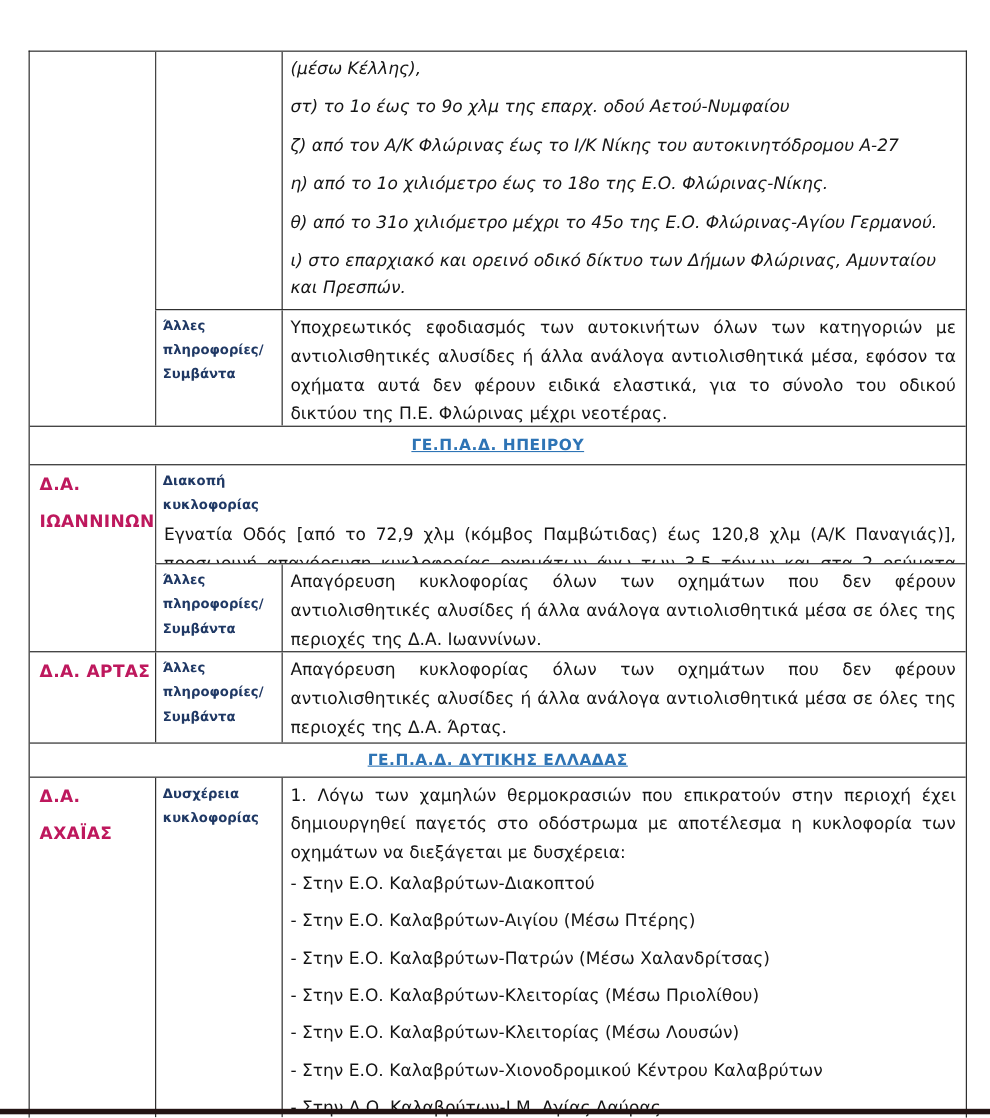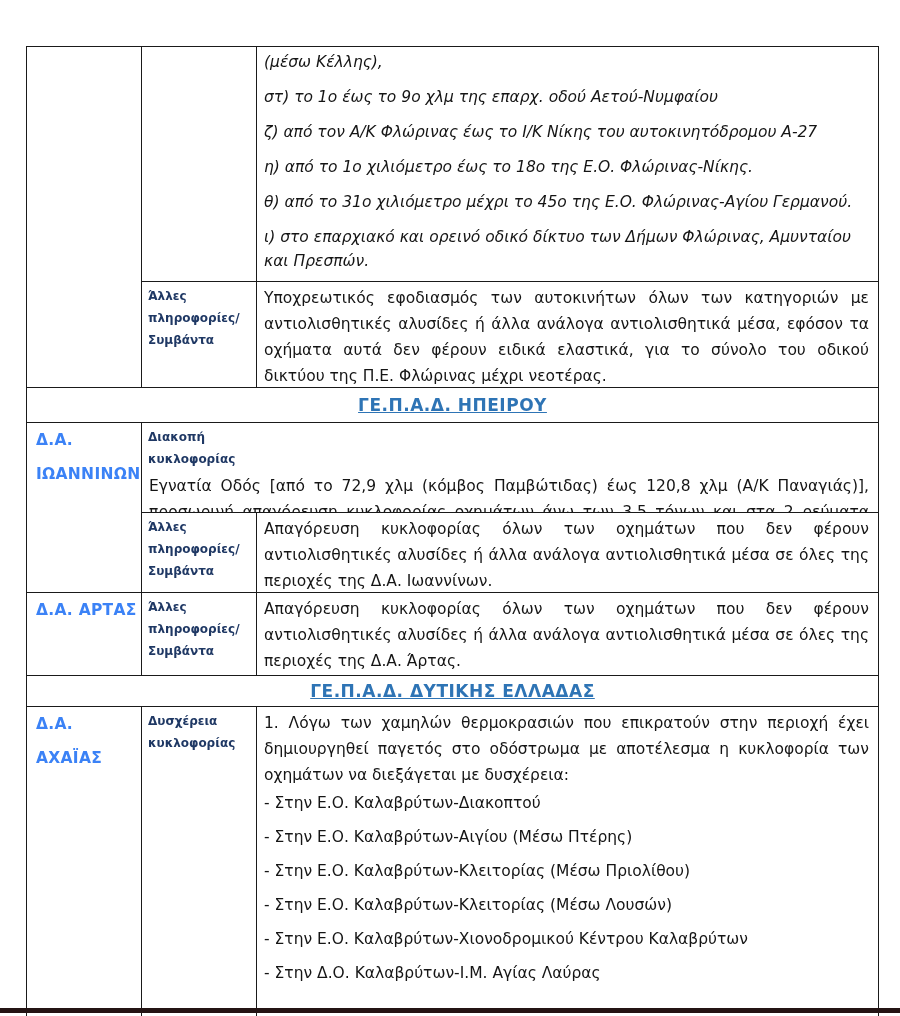--- a/index.html
+++ b/index.html
@@ -15,37 +15,37 @@
     overflow:hidden;background:#fff;
   }
   .row,.rowgroup{display:flex;box-sizing:border-box;overflow:hidden;}
   .bt{border-top:1.5px solid #1a1a1a;}
   .c1{width:114px;box-sizing:border-box;padding:0 4px 0 9px;overflow:hidden;}
   .c2{width:115px;box-sizing:border-box;border-left:1.5px solid #1a1a1a;padding:3px 4px 0 6px;overflow:hidden;}
   .c3{flex:1;box-sizing:border-box;border-left:1.5px solid #1a1a1a;padding:3px 9px 0 7px;overflow:hidden;}
   .rstack{flex:1;display:flex;flex-direction:column;}
   .rstack>.row{width:100%;}
   .region{
-    font-weight:bold;color:#3b82f6;font-size:15.5px;line-height:34px;
+    font-weight:bold;color:#be185d;font-size:15.5px;line-height:34px;
     white-space:pre-line;letter-spacing:.3px;
   }
   .catlabel{
     font-weight:bold;color:#1F3864;font-size:12px;line-height:22px;
     white-space:pre-line;
   }
   .body-text{font-size:15.5px;color:#151515;}
   p.item{margin:0 0 11px 0;line-height:24px;font-size:15.5px;font-style:italic;}
   p.road{margin:0 0 8px 0;line-height:26px;font-size:15.5px;}
   p.just{margin:0;line-height:26px;font-size:15.5px;text-align:justify;}
   p.intro{margin:0 0 2px 0;line-height:26px;font-size:15.5px;text-align:justify;}
   .heading-row{
     display:flex;align-items:center;justify-content:center;box-sizing:border-box;overflow:hidden;
   }
   .heading-text{
-    color:#2E74B5;font-weight:bold;font-size:17px;text-decoration:underline;
+    color:#2E74B5;font-weight:bold;font-size:14px;text-decoration:underline;
     letter-spacing:.5px;
   }
   .h-rowA{height:234px;}
   .h-rowB{height:106px;}
   .h-head1{height:35px;}
   .h-grp2{height:170px;}
   .h-rowD{height:89px;flex-direction:column;}
   .h-rowE{height:80px;}
   .h-rowF{height:83px;}
   .h-head2{height:31px;}
@@ -142,20 +142,21 @@
 ΑΧΑΪΑΣ</div>
     </div>
     <div class="c2">
       <div class="catlabel">Δυσχέρεια
 κυκλοφορίας</div>
     </div>
     <div class="c3">
       <p class="intro">1. Λόγω των χαμηλών θερμοκρασιών που επικρατούν στην περιοχή έχει δημιουργηθεί παγετός στο οδόστρωμα με αποτέλεσμα η κυκλοφορία των οχημάτων να διεξάγεται με δυσχέρεια:</p>
       <p class="road">- Στην Ε.Ο. Καλαβρύτων-Διακοπτού</p>
       <p class="road">- Στην Ε.Ο. Καλαβρύτων-Αιγίου (Μέσω Πτέρης)</p>
+      <p class="road">- Στην Ε.Ο. Καλαβρύτων-Πατρών (Μέσω Χαλανδρίτσας)</p>
       <p class="road">- Στην Ε.Ο. Καλαβρύτων-Κλειτορίας (Μέσω Πριολίθου)</p>
       <p class="road">- Στην Ε.Ο. Καλαβρύτων-Κλειτορίας (Μέσω Λουσών)</p>
       <p class="road">- Στην Ε.Ο. Καλαβρύτων-Χιονοδρομικού Κέντρου Καλαβρύτων</p>
       <p class="road">- Στην Δ.Ο. Καλαβρύτων-Ι.Μ. Αγίας Λαύρας</p>
     </div>
   </div>
 
 </div>
 
 <div class="bottom-bar"></div>

